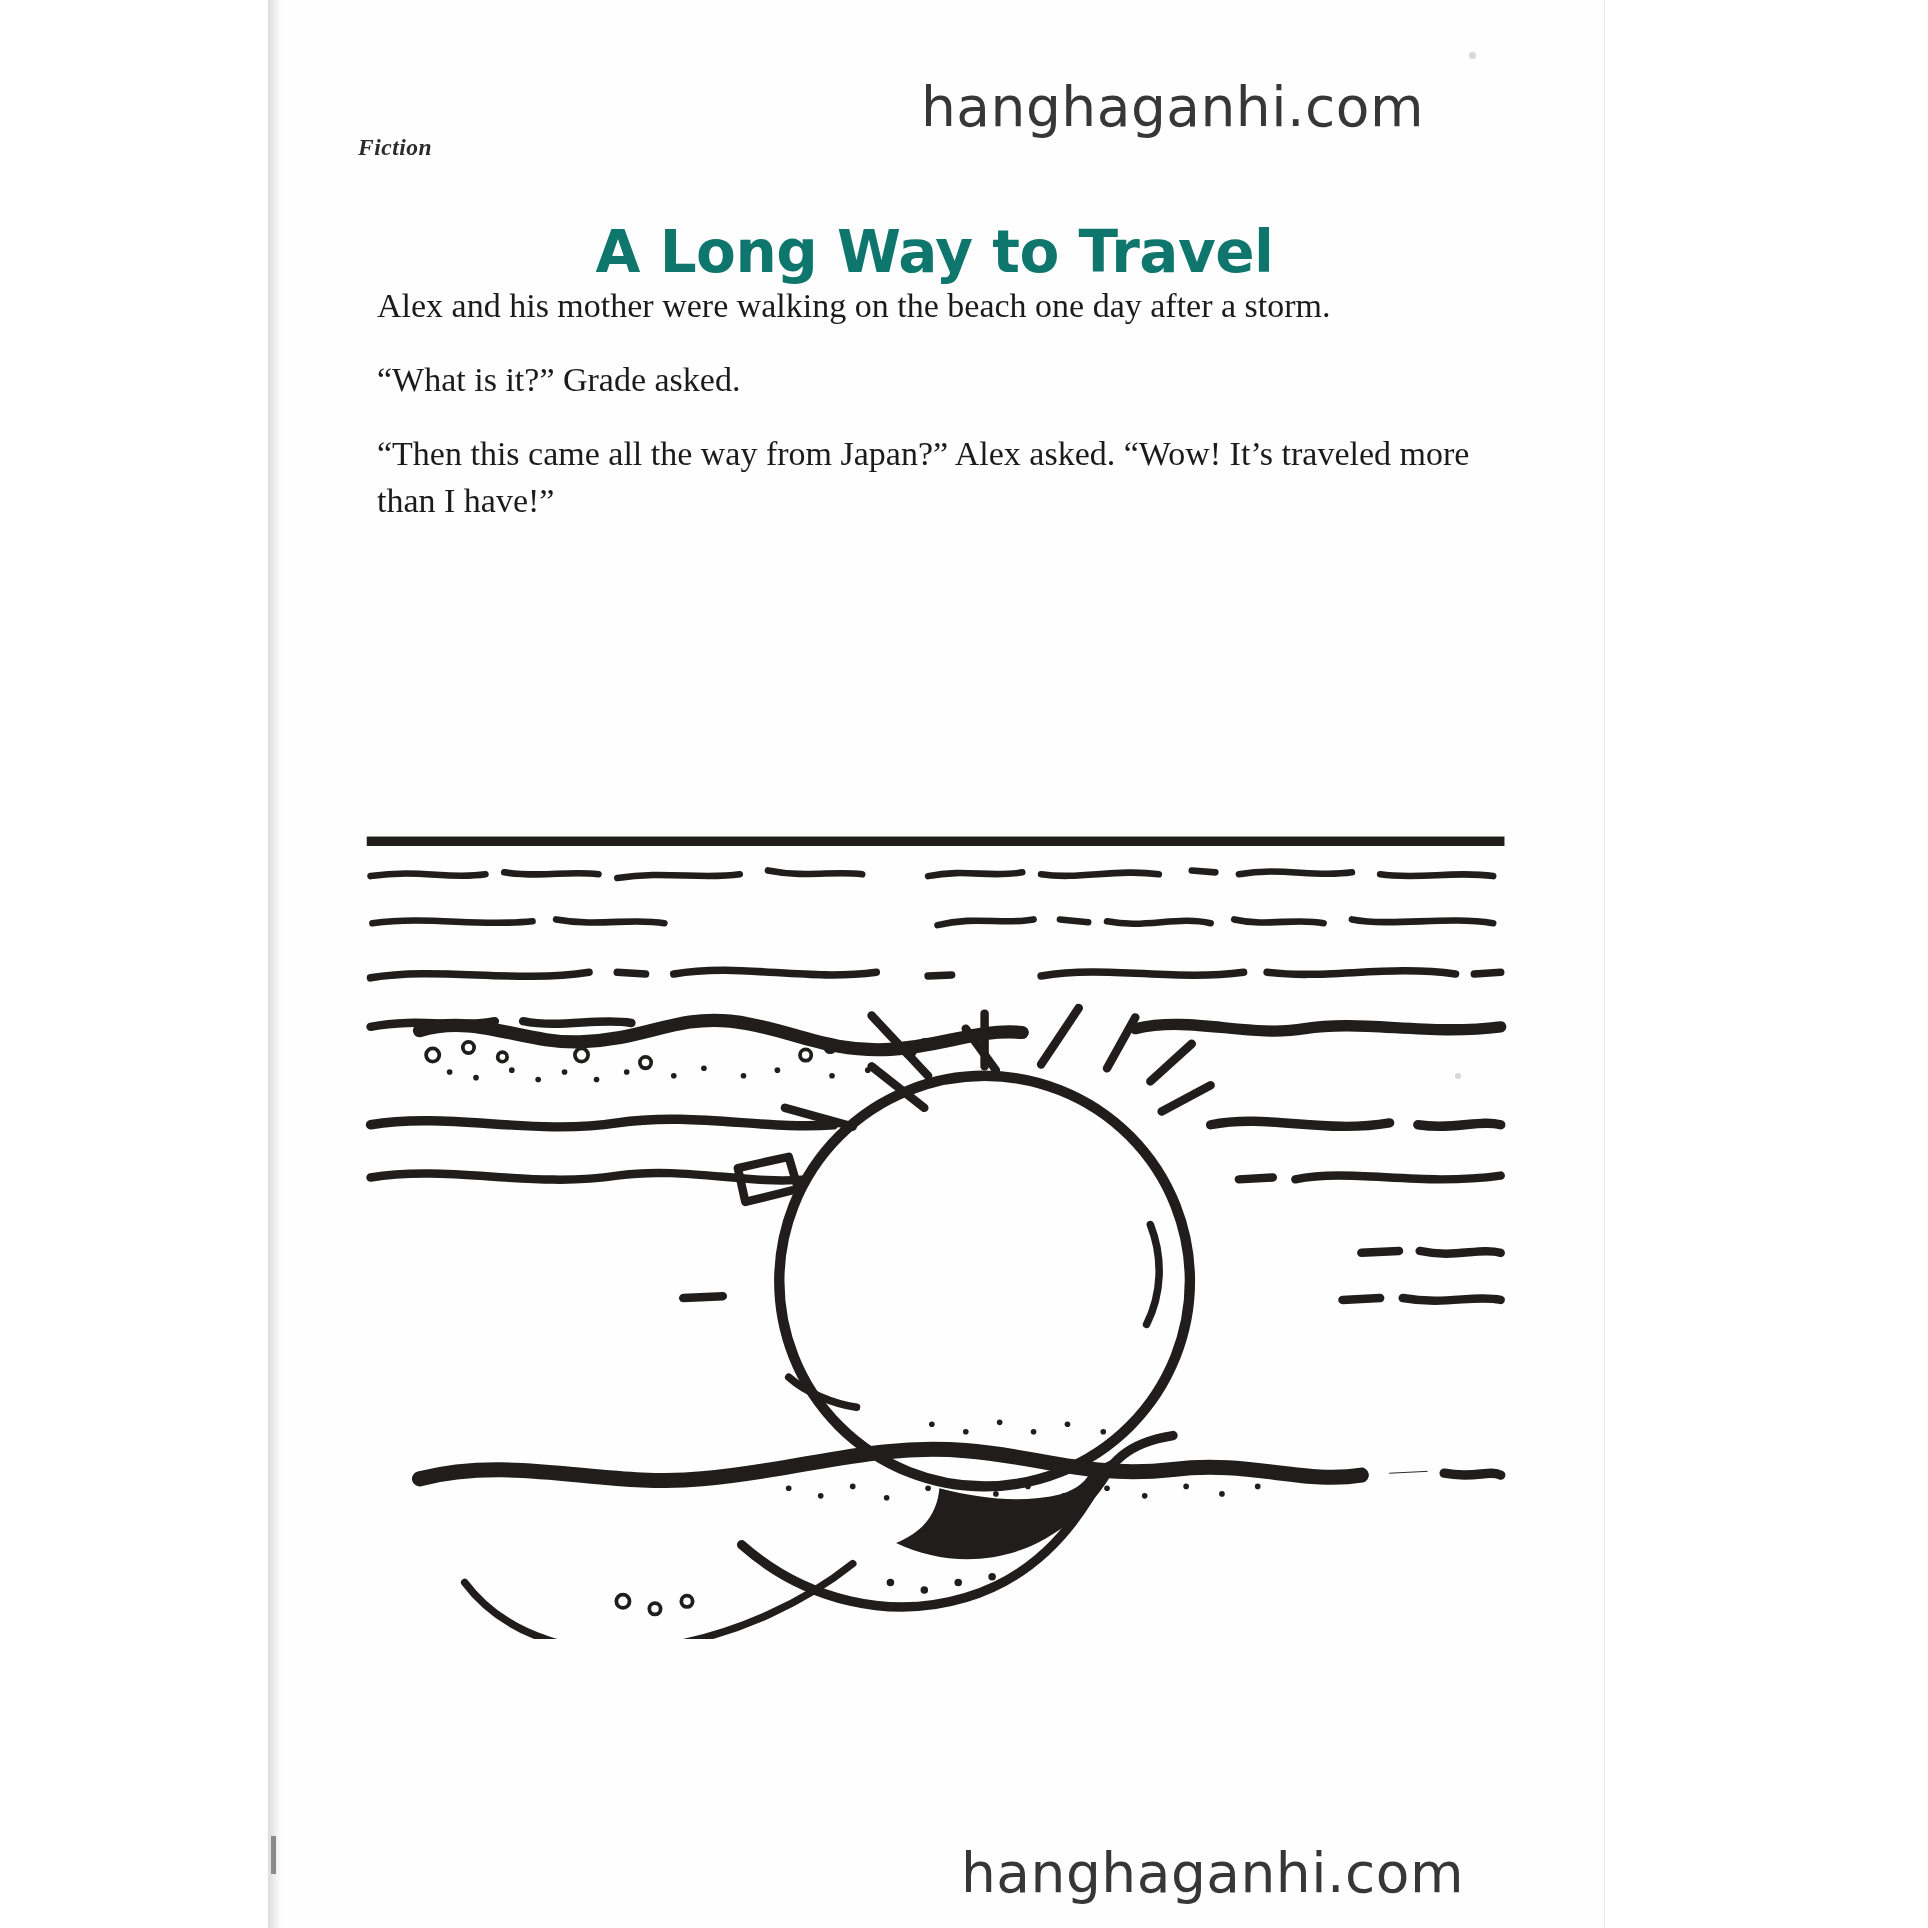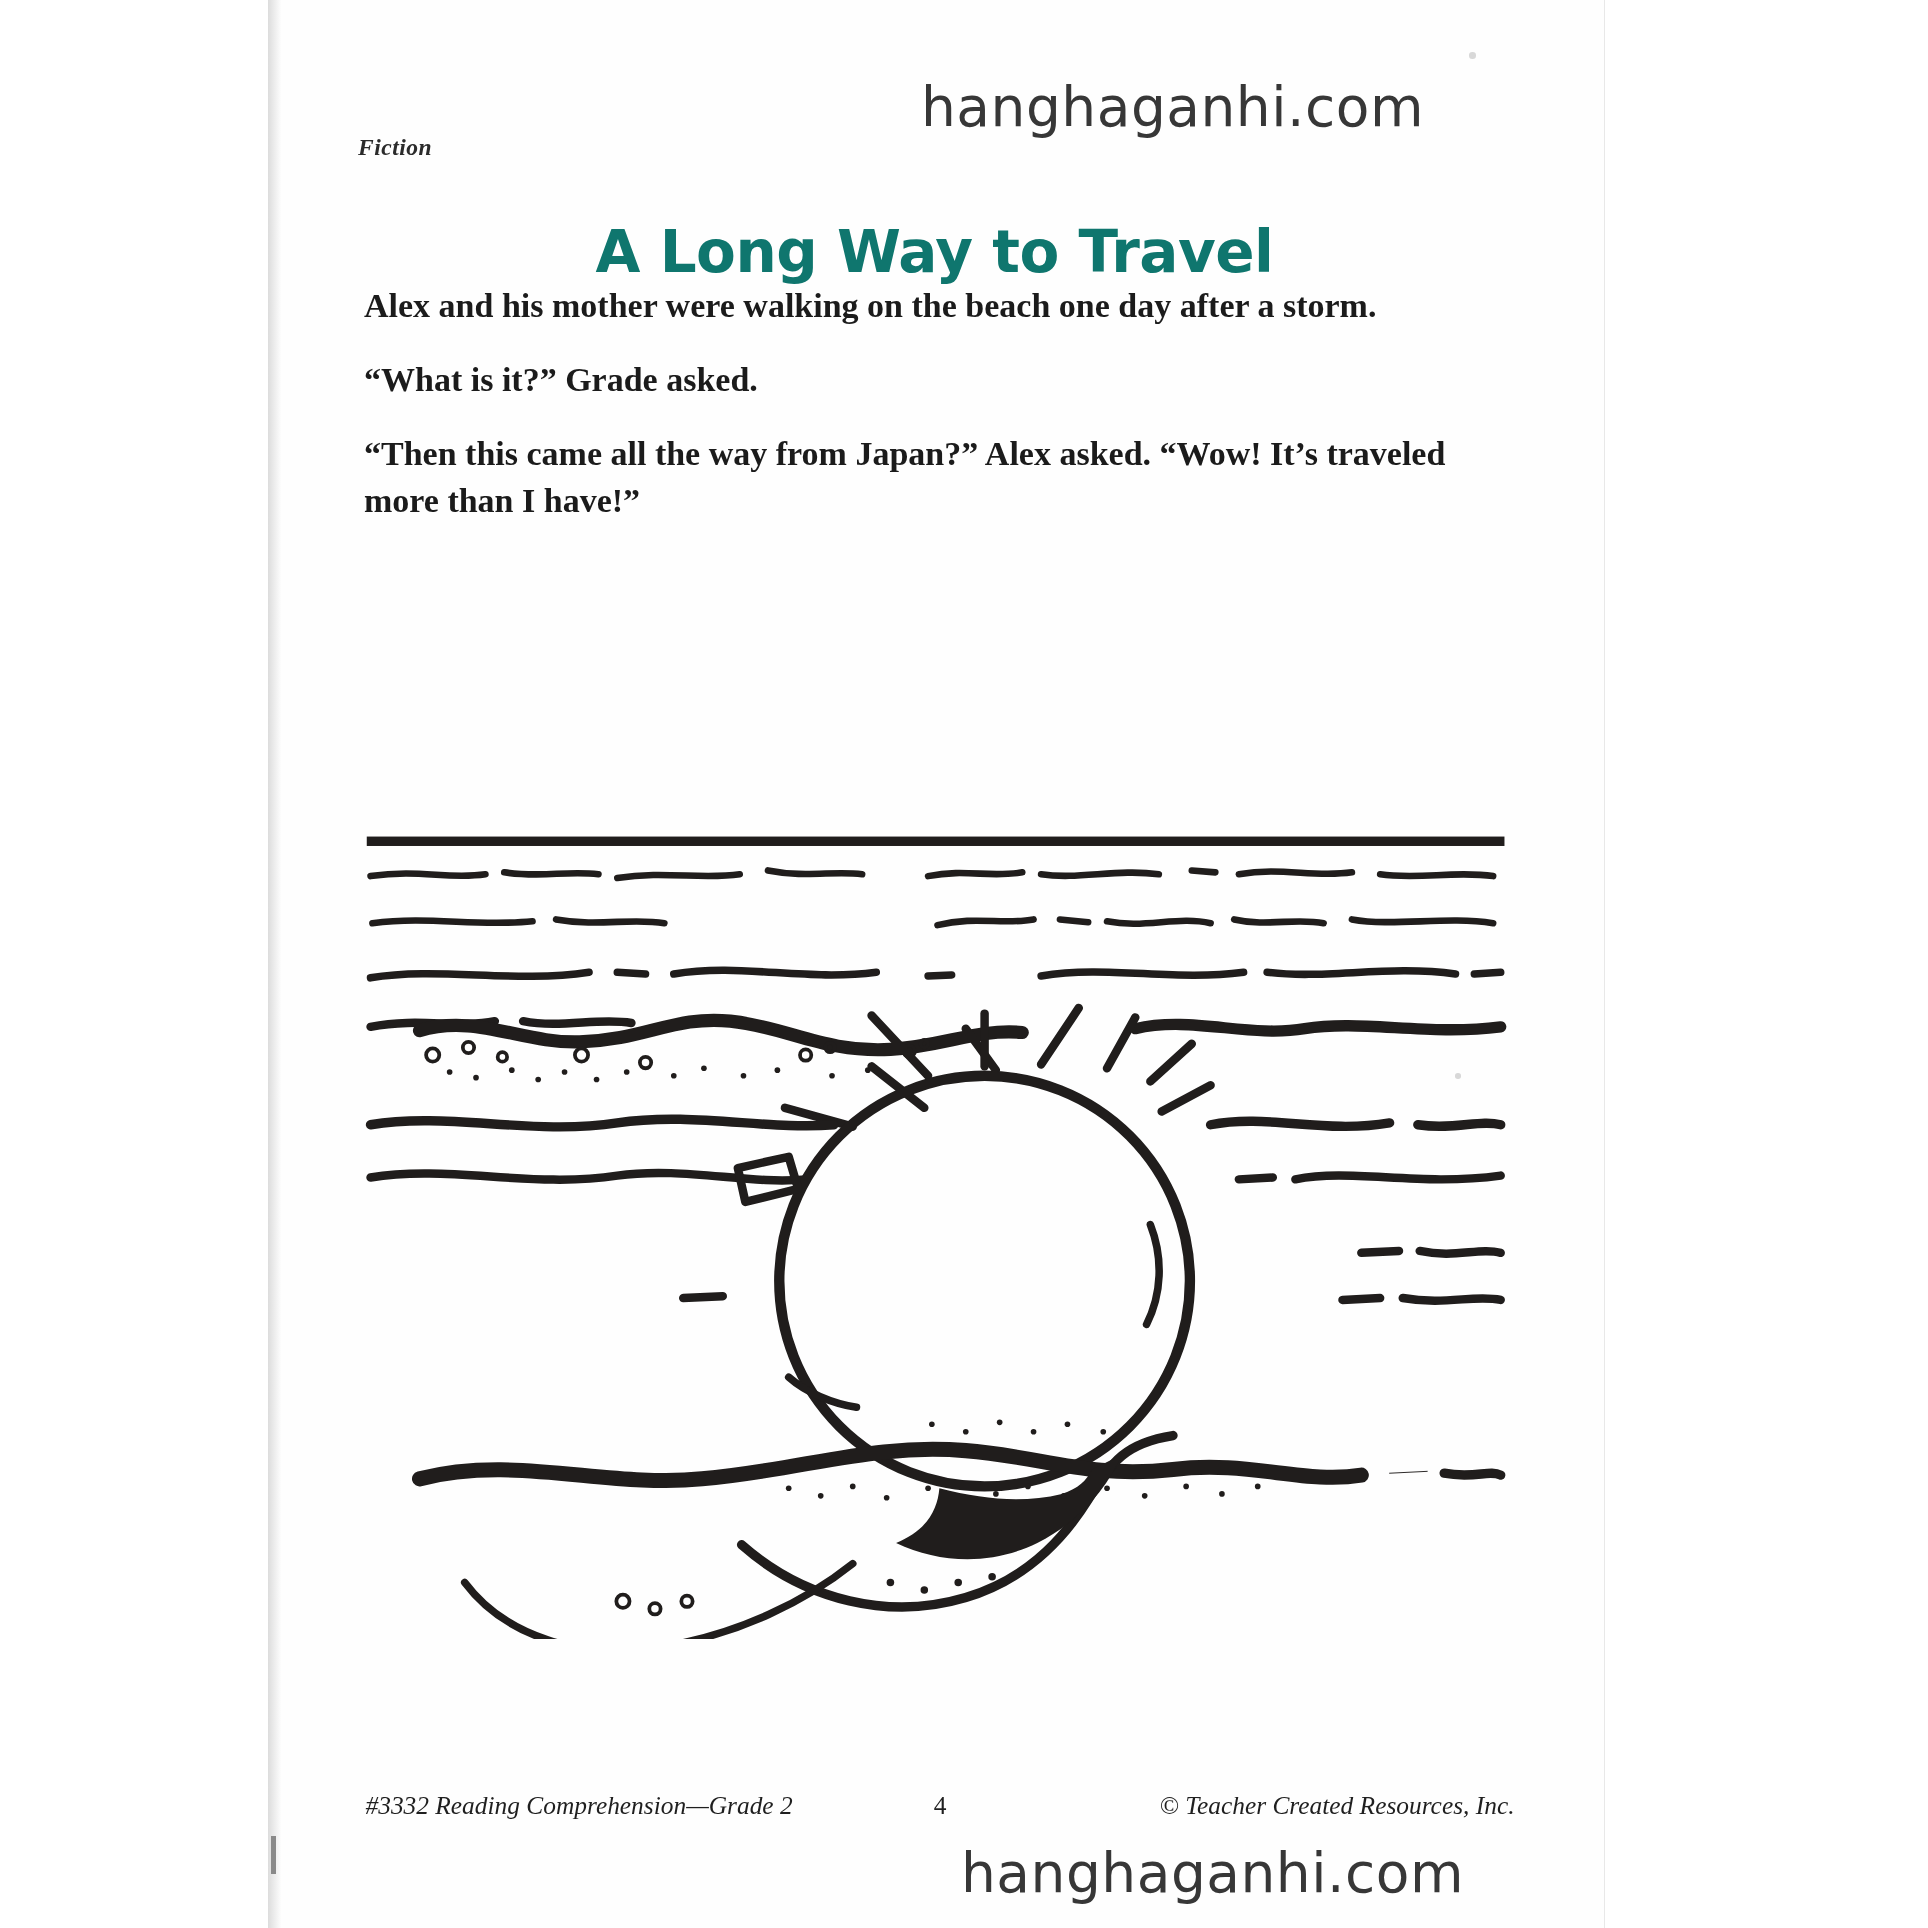--- a/index.html
+++ b/index.html
@@ -98,24 +98,23 @@
     text-align: center;
     font-family: "DejaVu Sans", sans-serif;
     font-weight: 700;
     font-size: 58px;
     color: #0f766e;
     letter-spacing: -0.5px;
   }
 
   .body-text {
     position: absolute;
-    left: 6px;
+    left: 19px;
     top: 282px;
     width: 1149px;
-    font-weight: bold;
   }
   .body-text p {
     margin: 0 0 27px 0;
     font-family: "Liberation Serif", serif;
     font-size: 34px;
     line-height: 47px;
     color: #1b1b1b;
     text-align: left;
   }
 
@@ -339,23 +338,18 @@
             <circle cx="276" cy="820" r="7"></circle>
             <circle cx="310" cy="828" r="6"></circle>
             <circle cx="344" cy="820" r="6"></circle>
           </g>
 
           <path d="M108 800 C 150 856, 230 884, 320 868 C 400 854, 470 820, 520 780" stroke-width="8"></path>
         </g>
       </svg>
     </div>
 
-    <div class="footer">
-      <span class="f-left">#3332 Reading Comprehension—Grade 2</span>
-      <span class="f-center">4</span>
-      <span class="f-right">© Teacher Created Resources, Inc.</span>
-    </div>
 
     <div class="watermark-bottom">hanghaganhi.com</div>
 
   </div>
 </div>
 
 
 </body></html>

